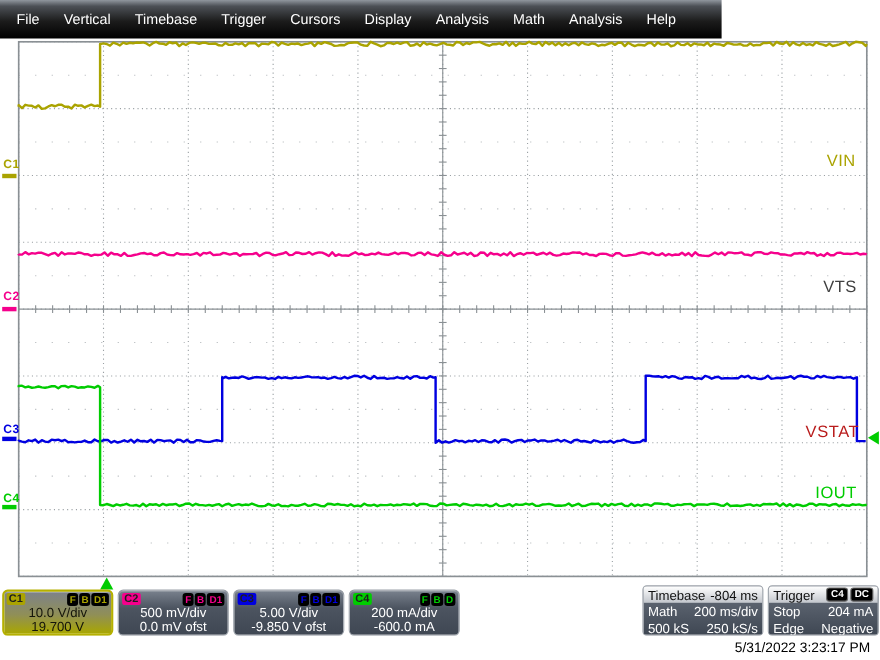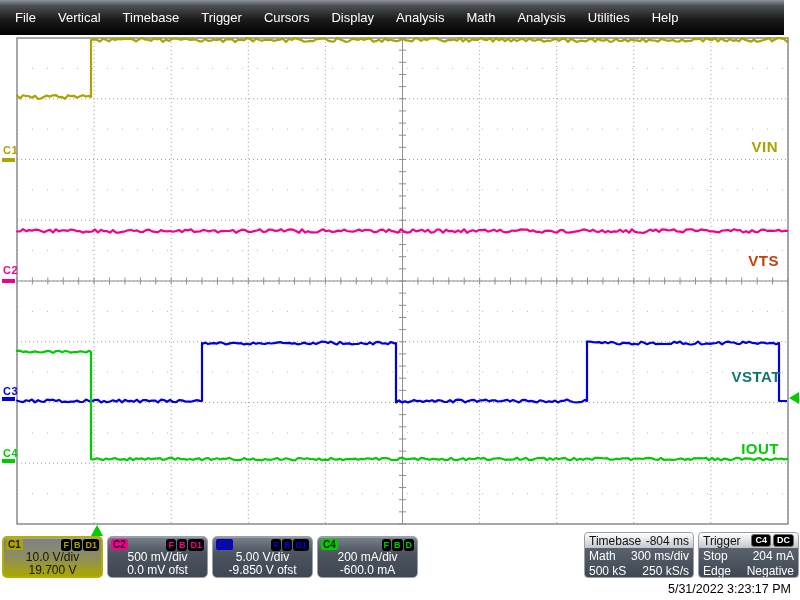--- a/index.html
+++ b/index.html
@@ -1,32 +1,32 @@
 <!DOCTYPE html>
 <html><head>
 <meta charset="utf-8">
 <style>
   html,body{margin:0;padding:0;}
   .screen{position:relative;width:800px;height:600px;background:#fff;overflow:hidden;
           font-family:"Liberation Sans",sans-serif;-webkit-font-smoothing:antialiased;}
   
-  .menubar{position:absolute;left:0;top:0;width:784px;height:35px;
+  .menubar{position:absolute;left:0;top:0;width:656px;height:35px;
            background:linear-gradient(#90969e 0%,#4c5056 16%,#1c1c1c 55%,#000 100%);
            display:flex;padding-left:4px;box-sizing:border-box;z-index:30;}
   .menu-item{color:#fff;font-size:13px;padding:0 11px;line-height:35px;cursor:default;}
   
   #scope-svg{position:absolute;left:0;top:0;z-index:5;}
   .griddot{stroke:#9aa0a4;stroke-width:1;stroke-dasharray:1 3;}
   .gridmid{stroke:#b4b8bc;stroke-width:1;stroke-dasharray:1 14;}
   .axis{stroke:#8a9094;stroke-width:1;}
   .gridborder{fill:none;stroke:#8a9094;stroke-width:1.5;}
   .trace{fill:none;stroke-width:2.2;stroke-linejoin:round;}
   .chlab{position:absolute;font-size:11px;font-weight:bold;z-index:10;letter-spacing:0.5px;}
   .chdash{position:absolute;width:13px;height:4px;z-index:10;}
-  .tracelab{position:absolute;font-size:15px;font-weight:bold;z-index:10;letter-spacing:0.5px;}
+  .tracelab{position:absolute;font-size:15px;font-weight:normal;z-index:10;letter-spacing:0.5px;}
   
   .chbox{position:absolute;top:536px;width:101px;height:42px;border-radius:5px;
          border:1px solid #9aa0a8;box-sizing:border-box;padding:1px 3px;z-index:20;
          background:linear-gradient(#79818d,#4c5460 40%,#3f4753);
          box-shadow:inset 0 1px 0 rgba(255,255,255,.25);}
   .chbox.active{border:2px solid #b5b000;padding:0 2px;
          background:linear-gradient(#7d828a,#908f57 55%,#a9a700 100%);}
   .chbox .r1{display:flex;align-items:center;height:13px;}
   .chip{font-size:10px;font-weight:bold;color:#1d1d1d;padding:0 2px;border-radius:2px;line-height:11px;}
   .badges{margin-left:auto;display:flex;gap:1px;}
@@ -190,35 +190,34 @@
   <div class="chlab" style="left: 3px; top: 144px; color: rgb(170, 163, 0);">C1</div>
   <div class="chdash" style="left: 2px; top: 158px; background: rgb(170, 163, 0);"></div>
   <div class="chlab" style="left: 3px; top: 264px; color: rgb(245, 0, 140);">C2</div>
   <div class="chdash" style="left: 2px; top: 279px; background: rgb(245, 0, 140);"></div>
   <div class="chlab" style="left: 3px; top: 385px; color: rgb(0, 0, 224);">C3</div>
   <div class="chdash" style="left: 2px; top: 397px; background: rgb(0, 0, 224);"></div>
   <div class="chlab" style="left: 3px; top: 447px; color: rgb(0, 204, 0);">C4</div>
   <div class="chdash" style="left: 2px; top: 459px; background: rgb(0, 204, 0);"></div>
 
   <div class="tracelab" style="right: 22px; top: 138px; color: rgb(170, 163, 0);">VIN</div>
-  <div class="tracelab" style="right: 21px; top: 252px; color: #c2410c;">VTS</div>
-  <div class="tracelab" style="right: 19px; top: 368px; color: #0f766e;">VSTAT</div>
+  <div class="tracelab" style="right: 21px; top: 252px; color: #404040;">VTS</div>
+  <div class="tracelab" style="right: 19px; top: 384px; color: #b91c1c;">VSTAT</div>
   <div class="tracelab" style="right: 21px; top: 440px; color: rgb(0, 204, 0);">IOUT</div>
 
   <div class="menubar">
     <div class="menu-item">File</div>
     <div class="menu-item">Vertical</div>
     <div class="menu-item">Timebase</div>
     <div class="menu-item">Trigger</div>
     <div class="menu-item">Cursors</div>
     <div class="menu-item">Display</div>
     <div class="menu-item">Analysis</div>
     <div class="menu-item">Math</div>
     <div class="menu-item">Analysis</div>
-    <div class="menu-item">Utilities</div>
     <div class="menu-item">Help</div>
   </div>
 
   <div class="chbox active" style="left:2px">
     <div class="r1">
       <span class="chip" style="background: rgb(170, 163, 0);">C1</span>
       <span class="badges">
         <span class="badge" style="color: rgb(170, 163, 0);">F</span>
         <span class="badge" style="color: rgb(170, 163, 0);">B</span>
         <span class="badge" style="color: rgb(170, 163, 0);">D1</span>
@@ -267,21 +266,21 @@
     <div class="val">-600.0 mA</div>
   </div>
 
   <div class="infobox" style="left:584px;width:110px">
     <div class="hdr">
       <span>Timebase</span>
       <span>-804 ms</span>
     </div>
     <div class="row">
       <span>Math</span>
-      <span>300 ms/div</span>
+      <span>200 ms/div</span>
     </div>
     <div class="row">
       <span>500 kS</span>
       <span>250 kS/s</span>
     </div>
   </div>
 
   <div class="infobox" style="left:698px;width:101px">
     <div class="hdr">
       <span>Trigger</span>

